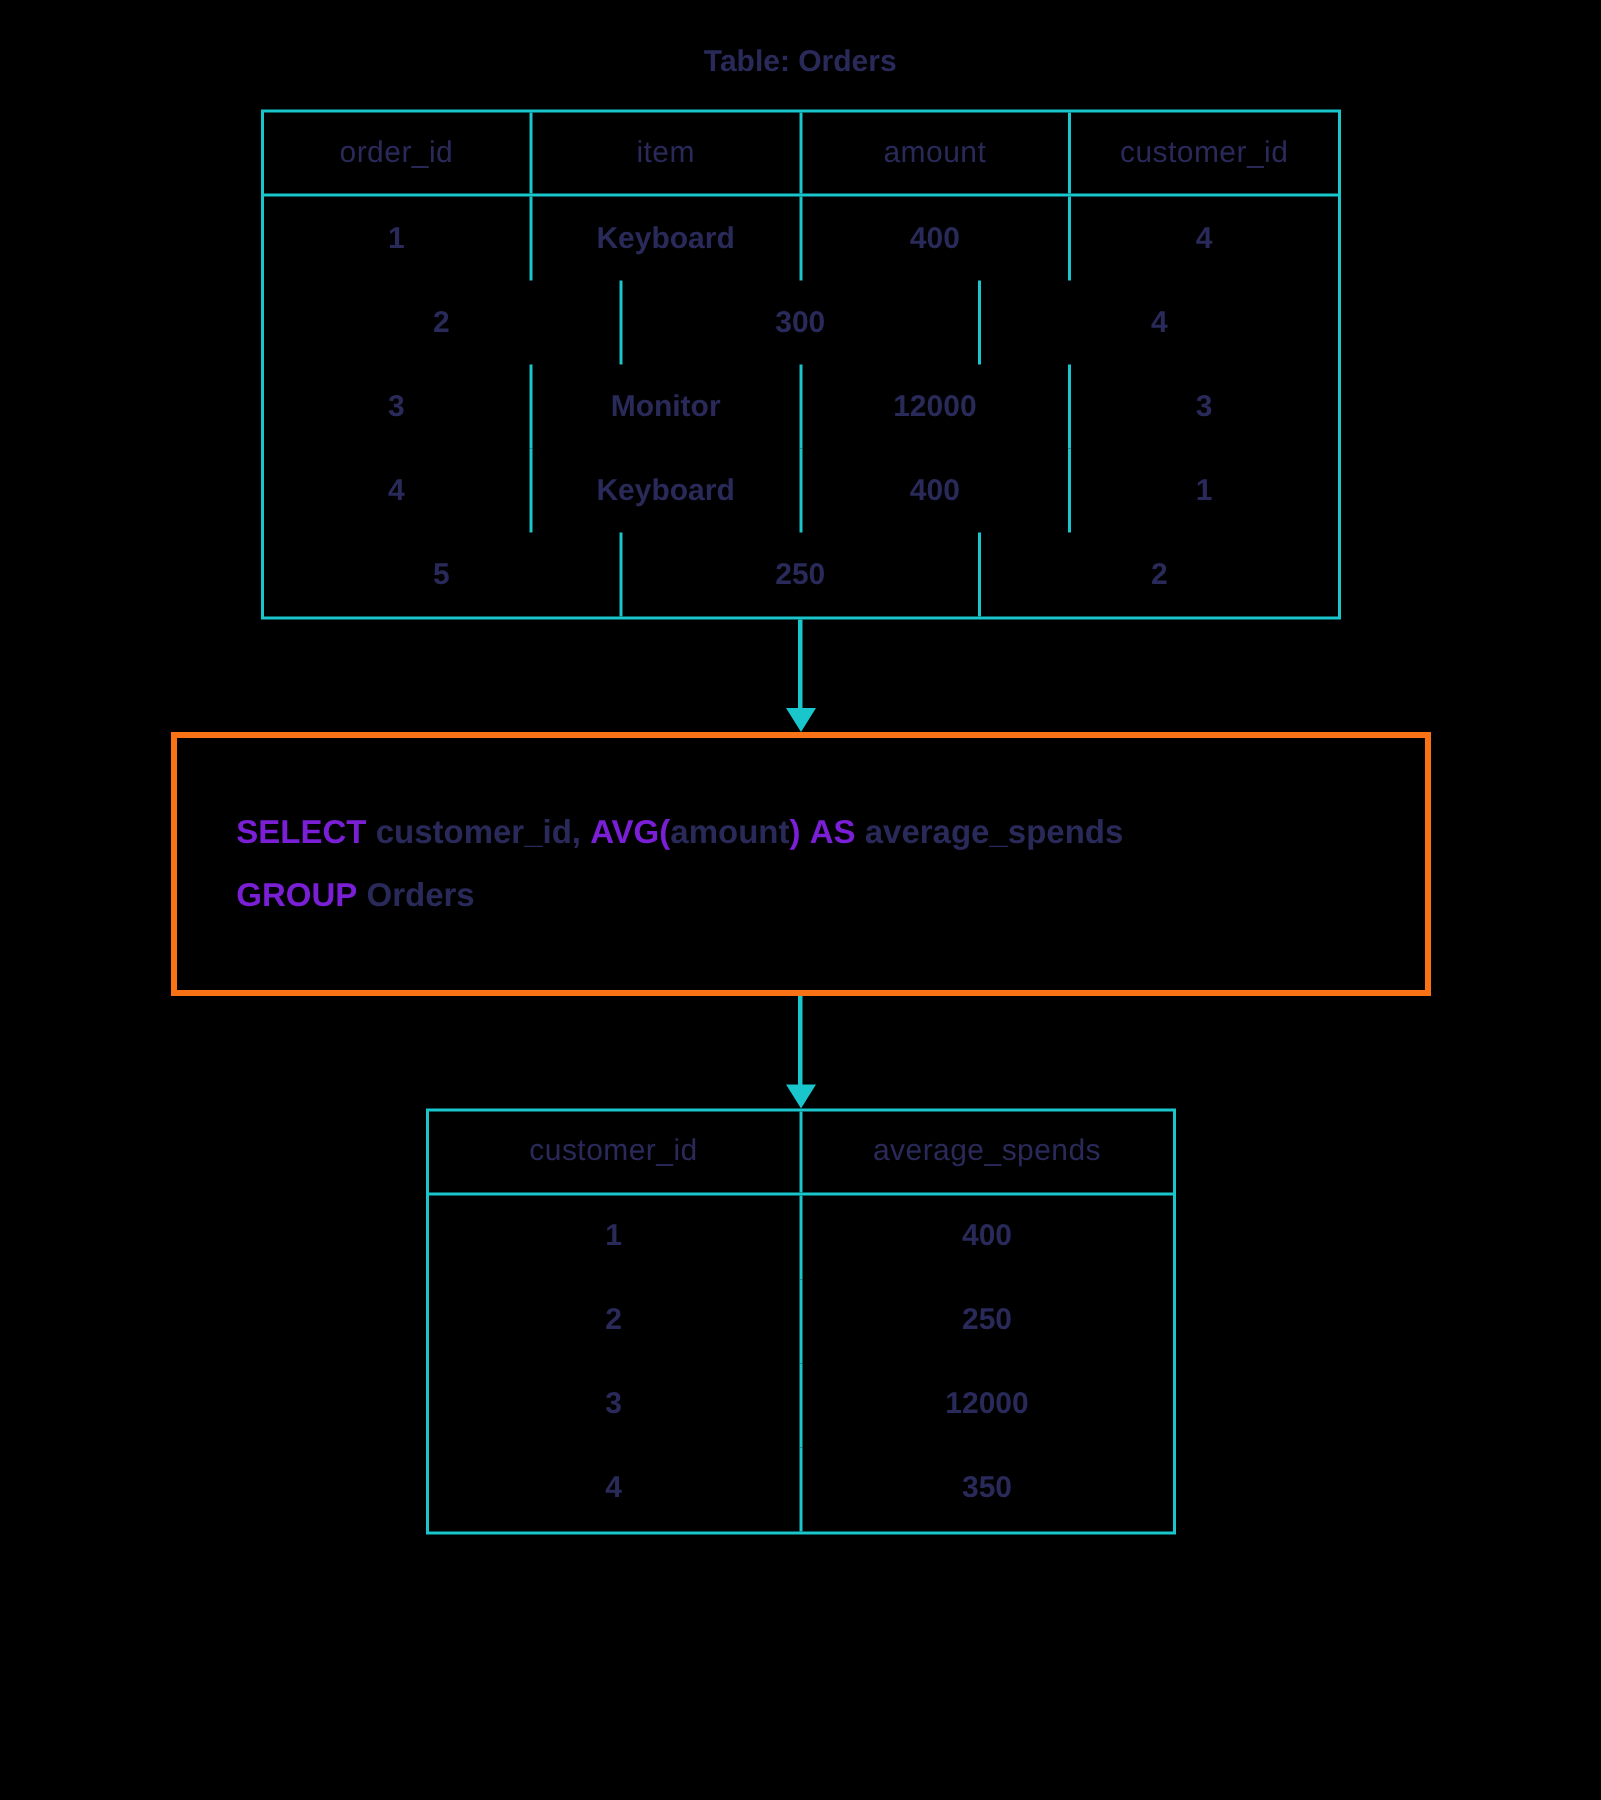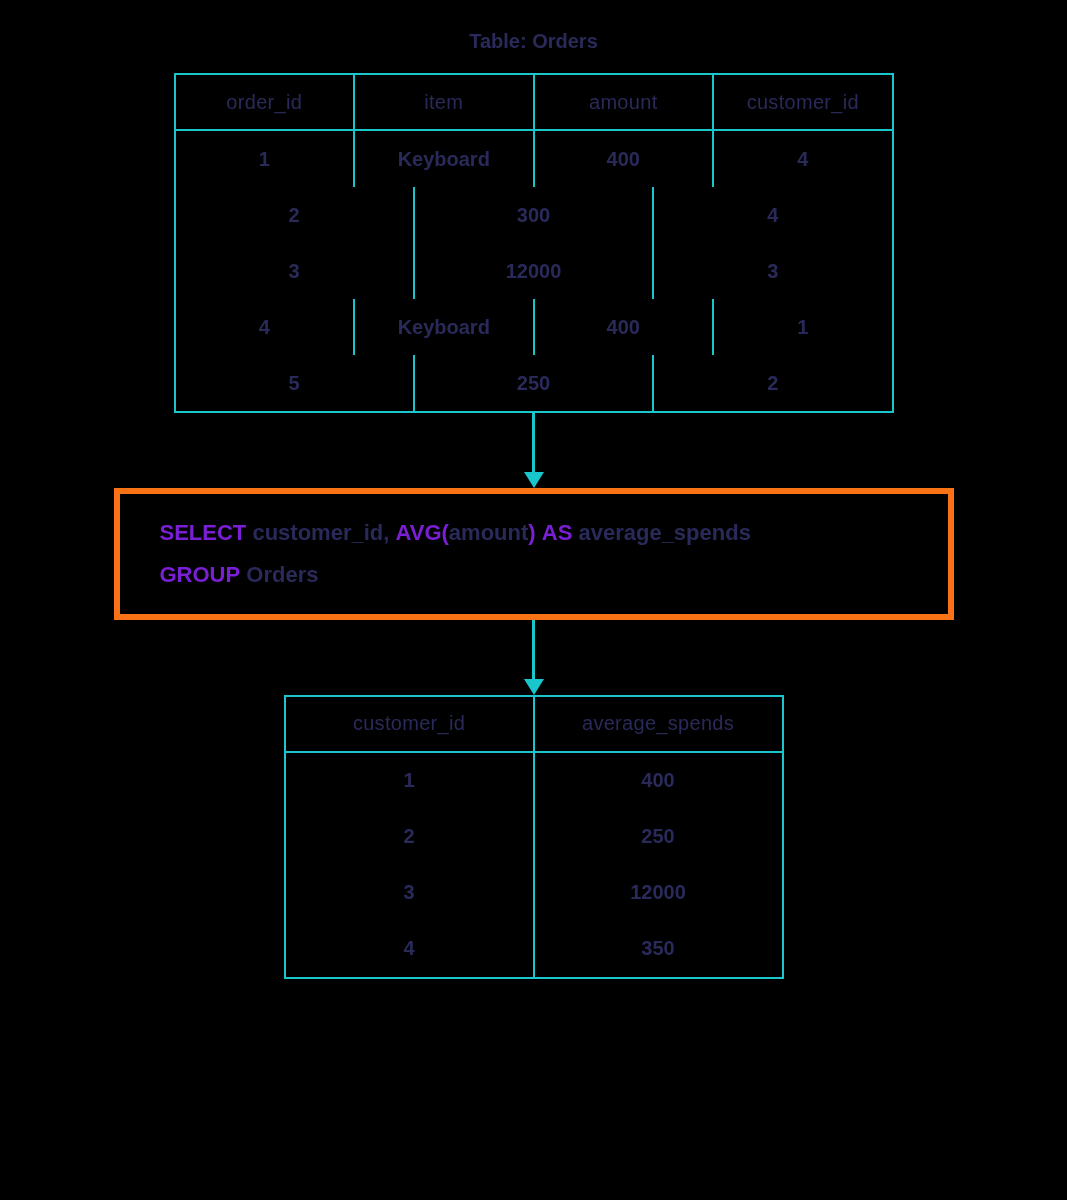--- a/index.html
+++ b/index.html
@@ -56,23 +56,23 @@
   }
   .arrow .head {
     width: 0; height: 0;
     border-left: 10px solid transparent;
     border-right: 10px solid transparent;
     border-top: 16px solid #18c6cc;
     margin-top: -1px;
   }
 
   .sqlbox {
-    border: 6px solid #f97316;
+    border: 4px solid #f97316;
     width: 840px;
-    padding: 18px 40px;
+    padding: 42px 40px;
     font-size: 22px;
     line-height: 1.9;
     font-weight: 600;
     color: #2a2a5a;
   }
   .kw { color: #7a1fd6; font-weight: 800; }
   .paren { color: #7a1fd6; font-weight: 800; }
 </style>
 </head>
 <body>
@@ -92,20 +92,21 @@
     <div class="cell">400</div>
     <div class="cell">4</div>
   </div>
   <div class="row">
     <div class="cell">2</div>
     <div class="cell">300</div>
     <div class="cell">4</div>
   </div>
   <div class="row">
     <div class="cell">3</div>
+    <div class="cell">Monitor</div>
     <div class="cell">12000</div>
     <div class="cell">3</div>
   </div>
   <div class="row">
     <div class="cell">4</div>
     <div class="cell">Keyboard</div>
     <div class="cell">400</div>
     <div class="cell">1</div>
   </div>
   <div class="row">

